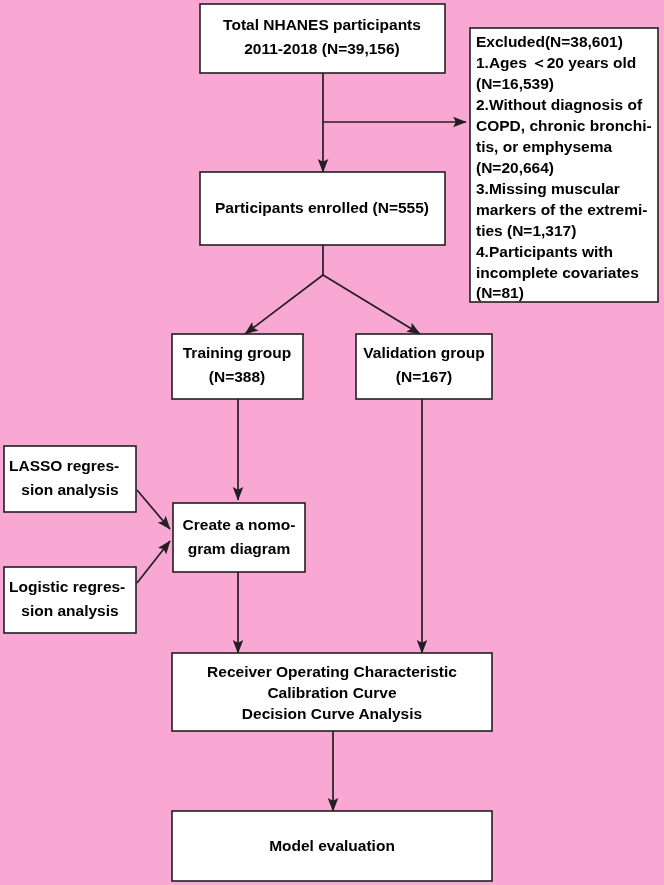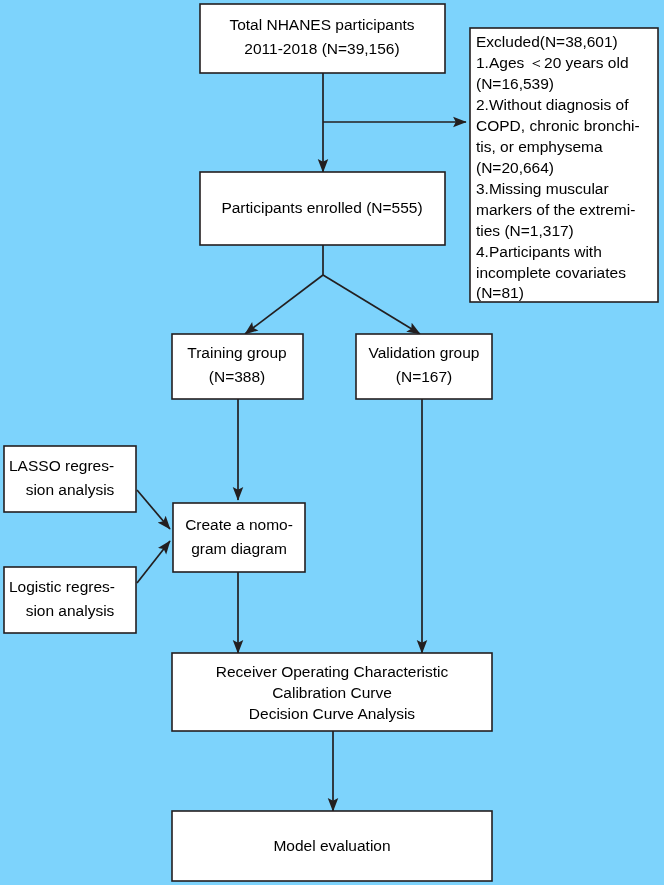--- a/index.html
+++ b/index.html
@@ -10,21 +10,22 @@
   body {
     width: 664px;
     height: 885px;
     font-family: "Liberation Sans", sans-serif;
     overflow: hidden;
   }
   #flowchart-root {
     position: relative;
     width: 664px;
     height: 885px;
-    background: #7dd3fc;
+    background: #f9a8d4;
+    font-weight: bold;
   }
   svg.chart-svg {
     position: absolute;
     top: 0;
     left: 0;
     width: 664px;
     height: 885px;
   }
   .node-box {
     fill: #ffffff;

